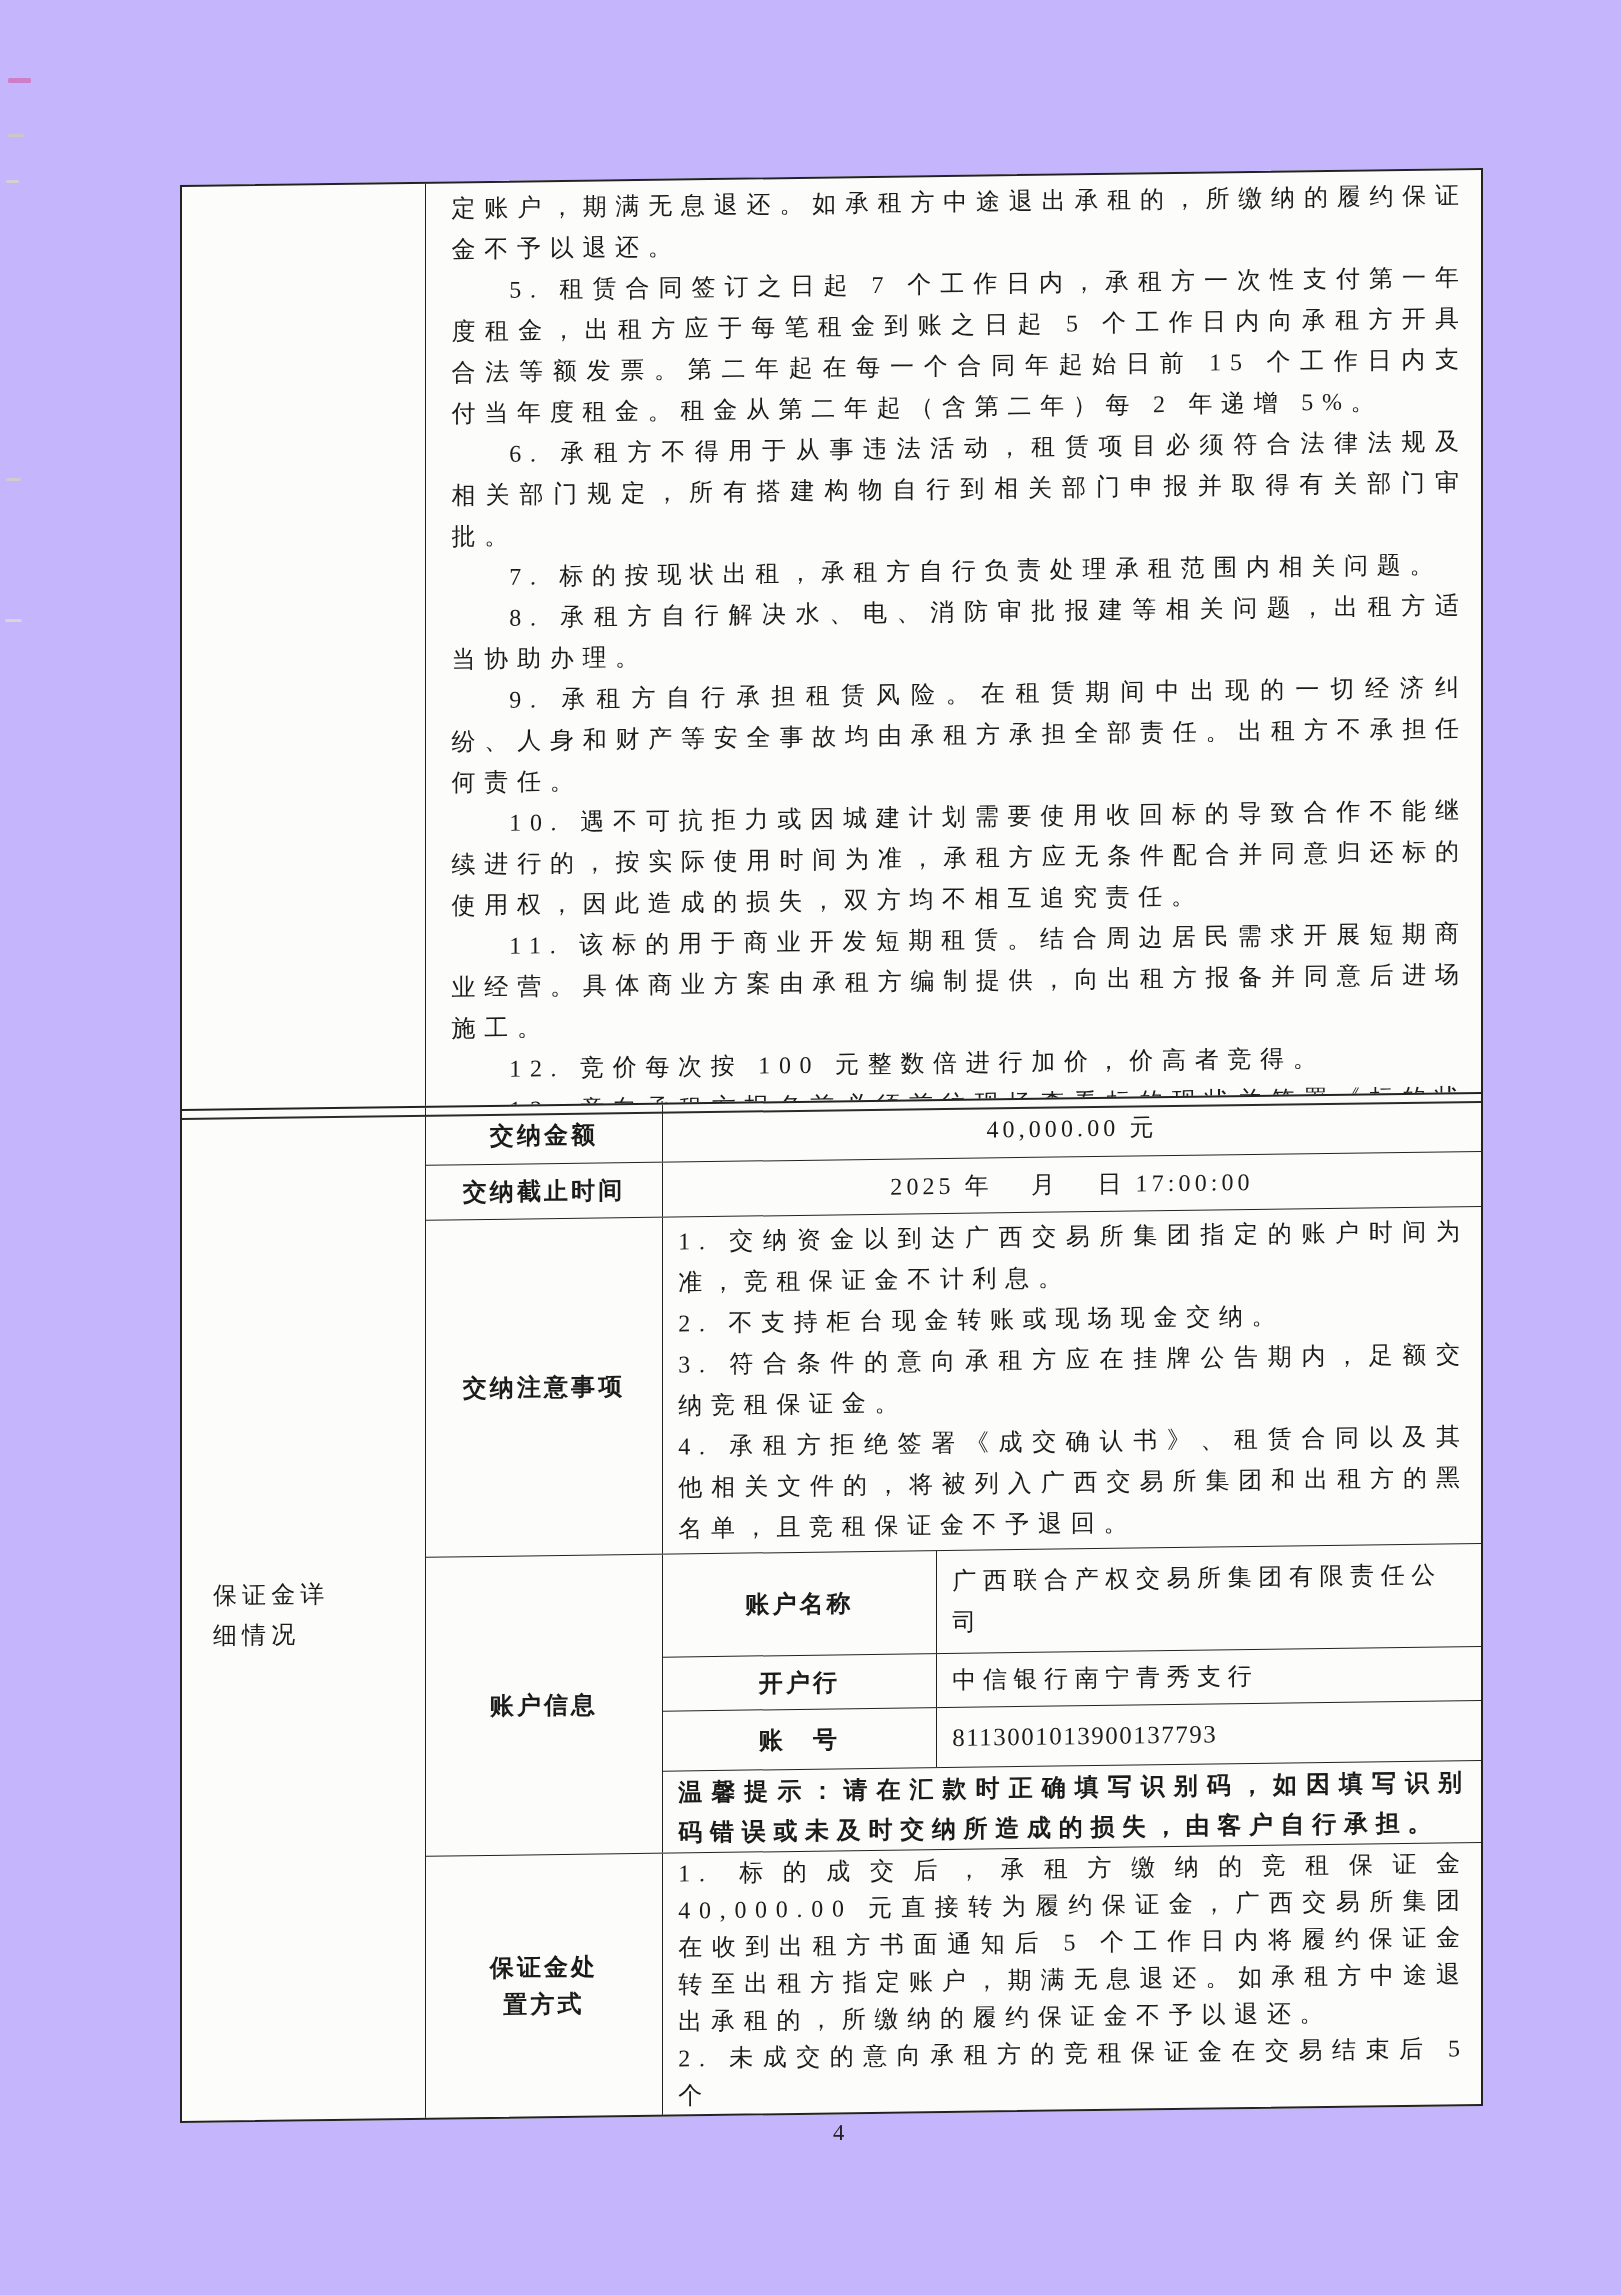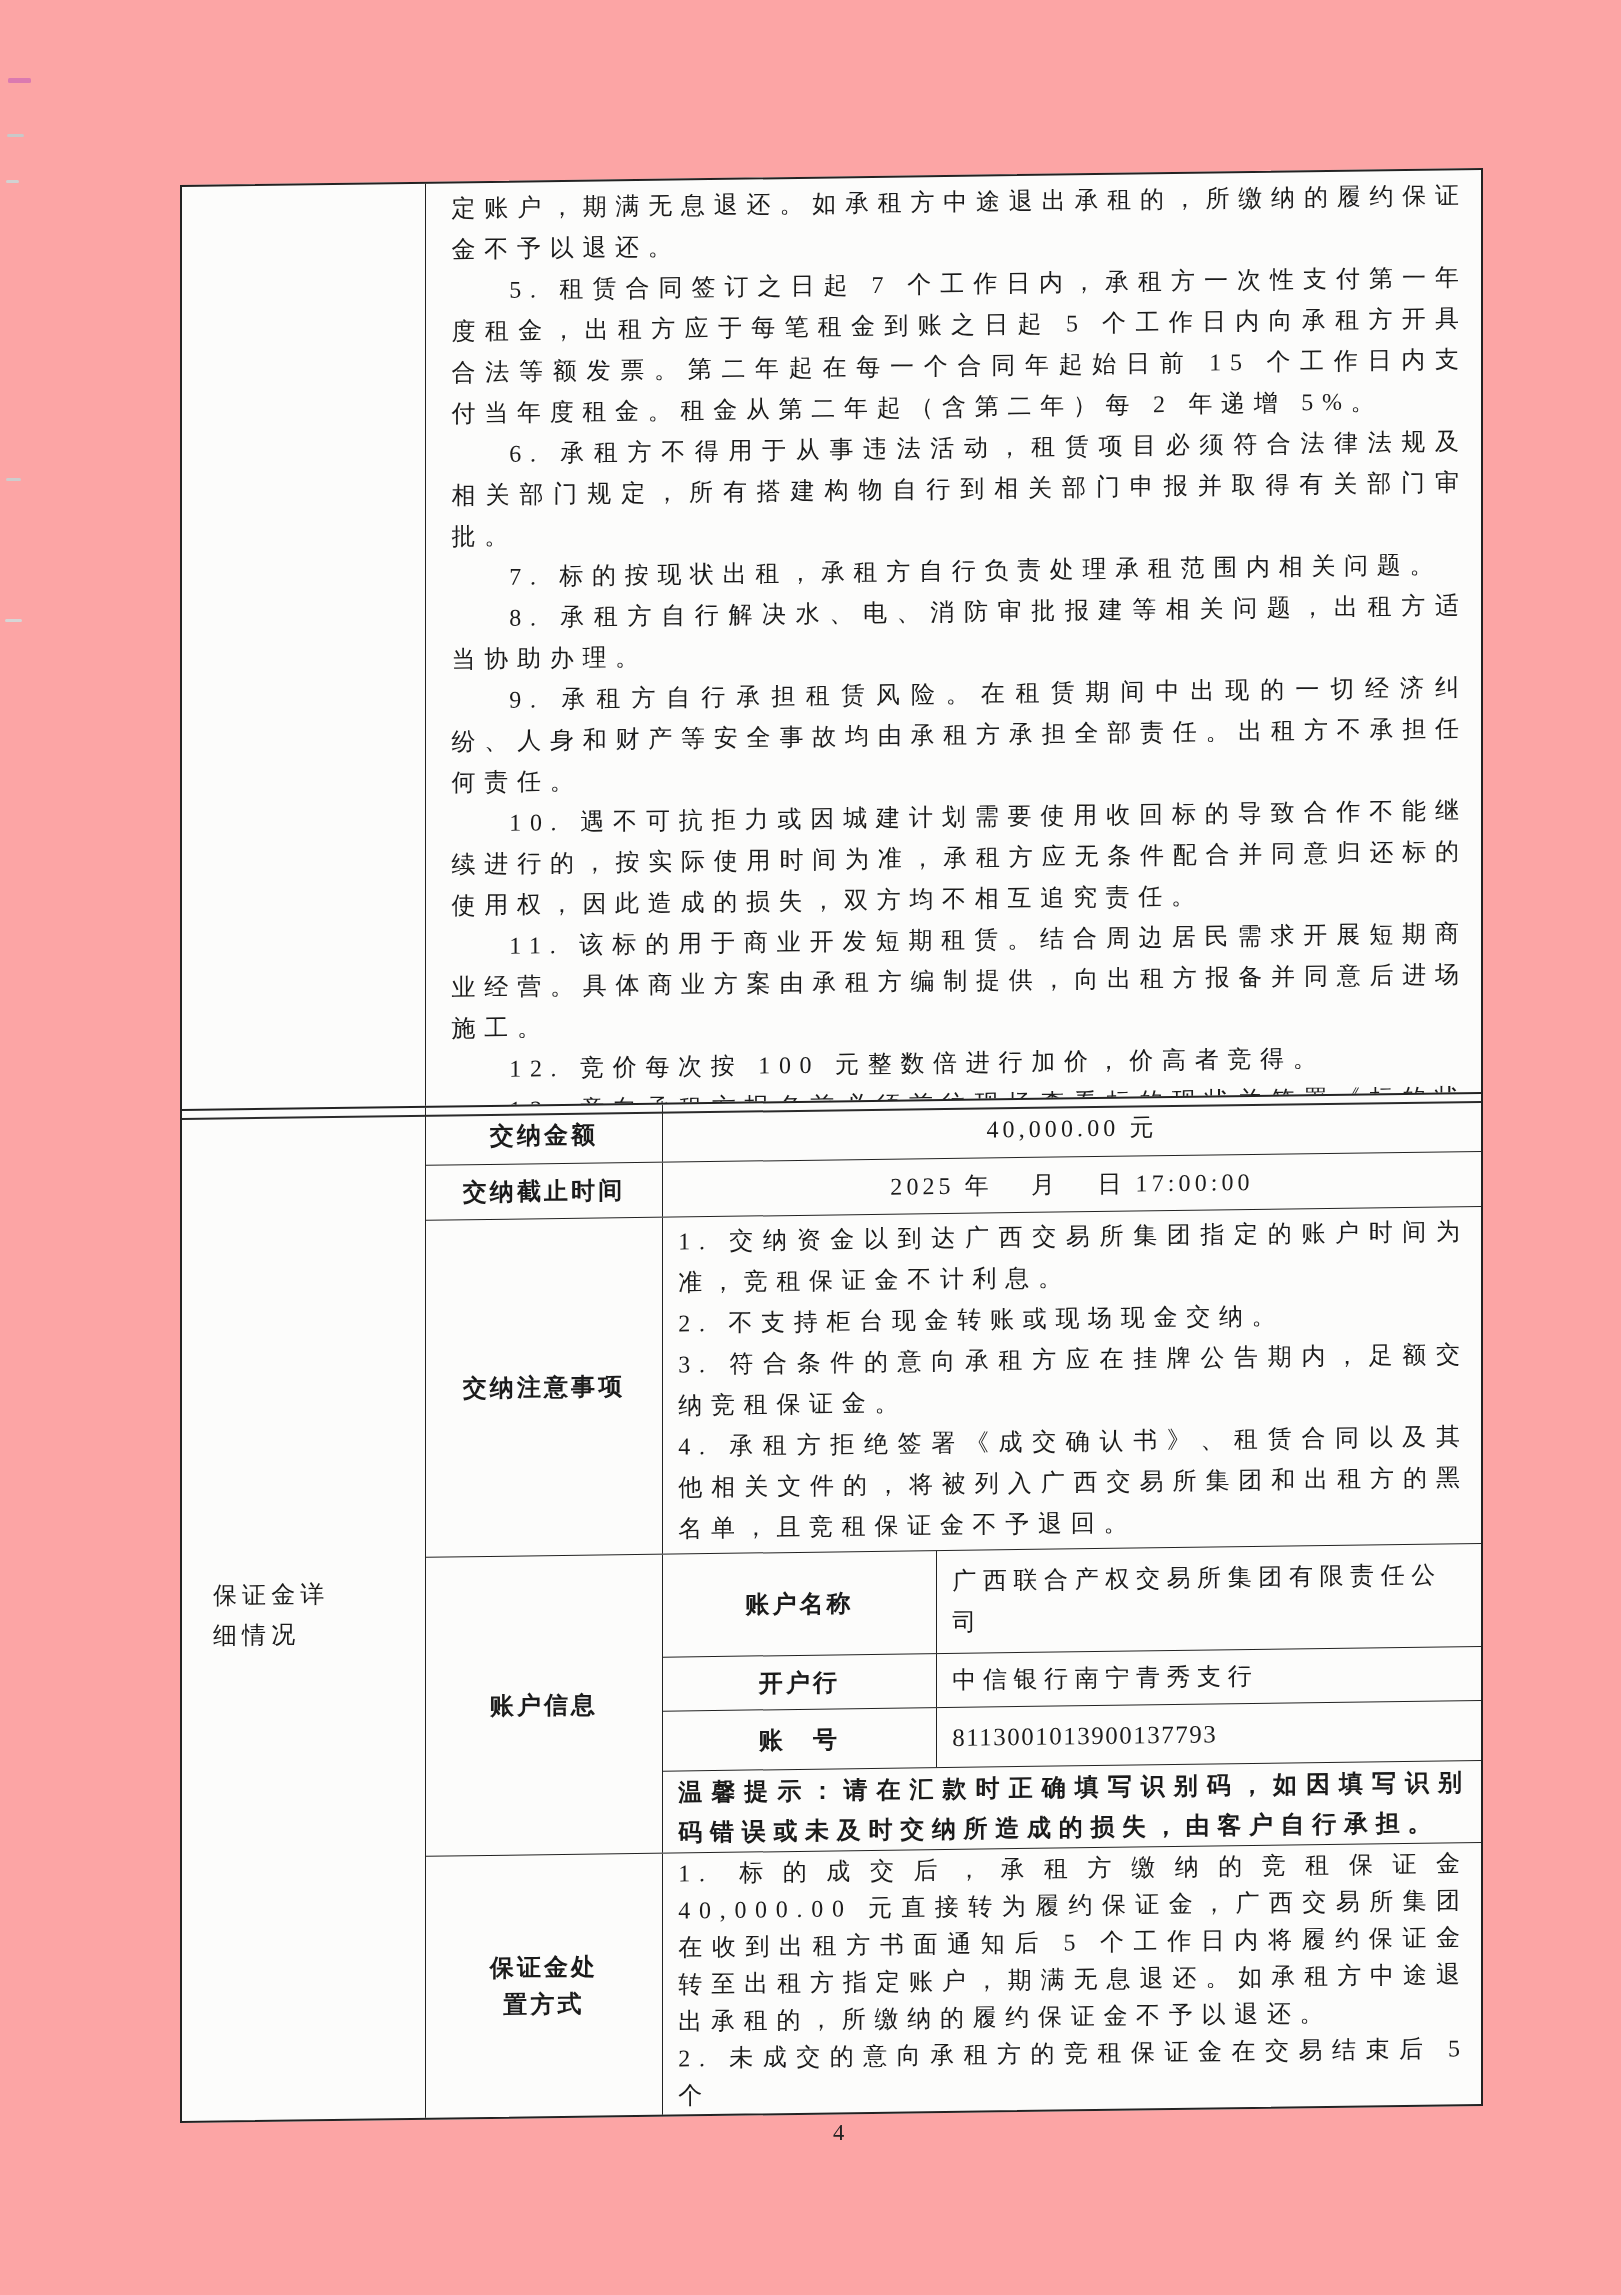--- a/index.html
+++ b/index.html
@@ -2,21 +2,21 @@
 <html style="font-size:8.2px"><head>
 <meta charset="utf-8">
 <style>
   * { box-sizing: border-box; }
   html, body { margin: 0; padding: 0; background: #ffffff; }
 
   .page {
     position: relative;
     width: 1622px;
     height: 2295px;
-    background: #fca5a5;
+    background: #c4b5fd;
     overflow: hidden;
     font-family: "Liberation Serif", "DejaVu Serif", serif;
     color: #1b1b1b;
   }
 
   
   .speck { position: absolute; border-radius: 1.5px; }
   .speck.pink { left: 8.2px; top: 78px; width: 22.5px; height: 4.6px; background: #d06cb4; opacity: .75; }
   .speck.g1 { left: 7.2px; top: 134px; width: 16.4px; height: 3.1px; background: #c9c9c9; }
   .speck.g2 { left: 6.1px; top: 180px; width: 13.3px; height: 3.1px; background: #d2d2d2; }

